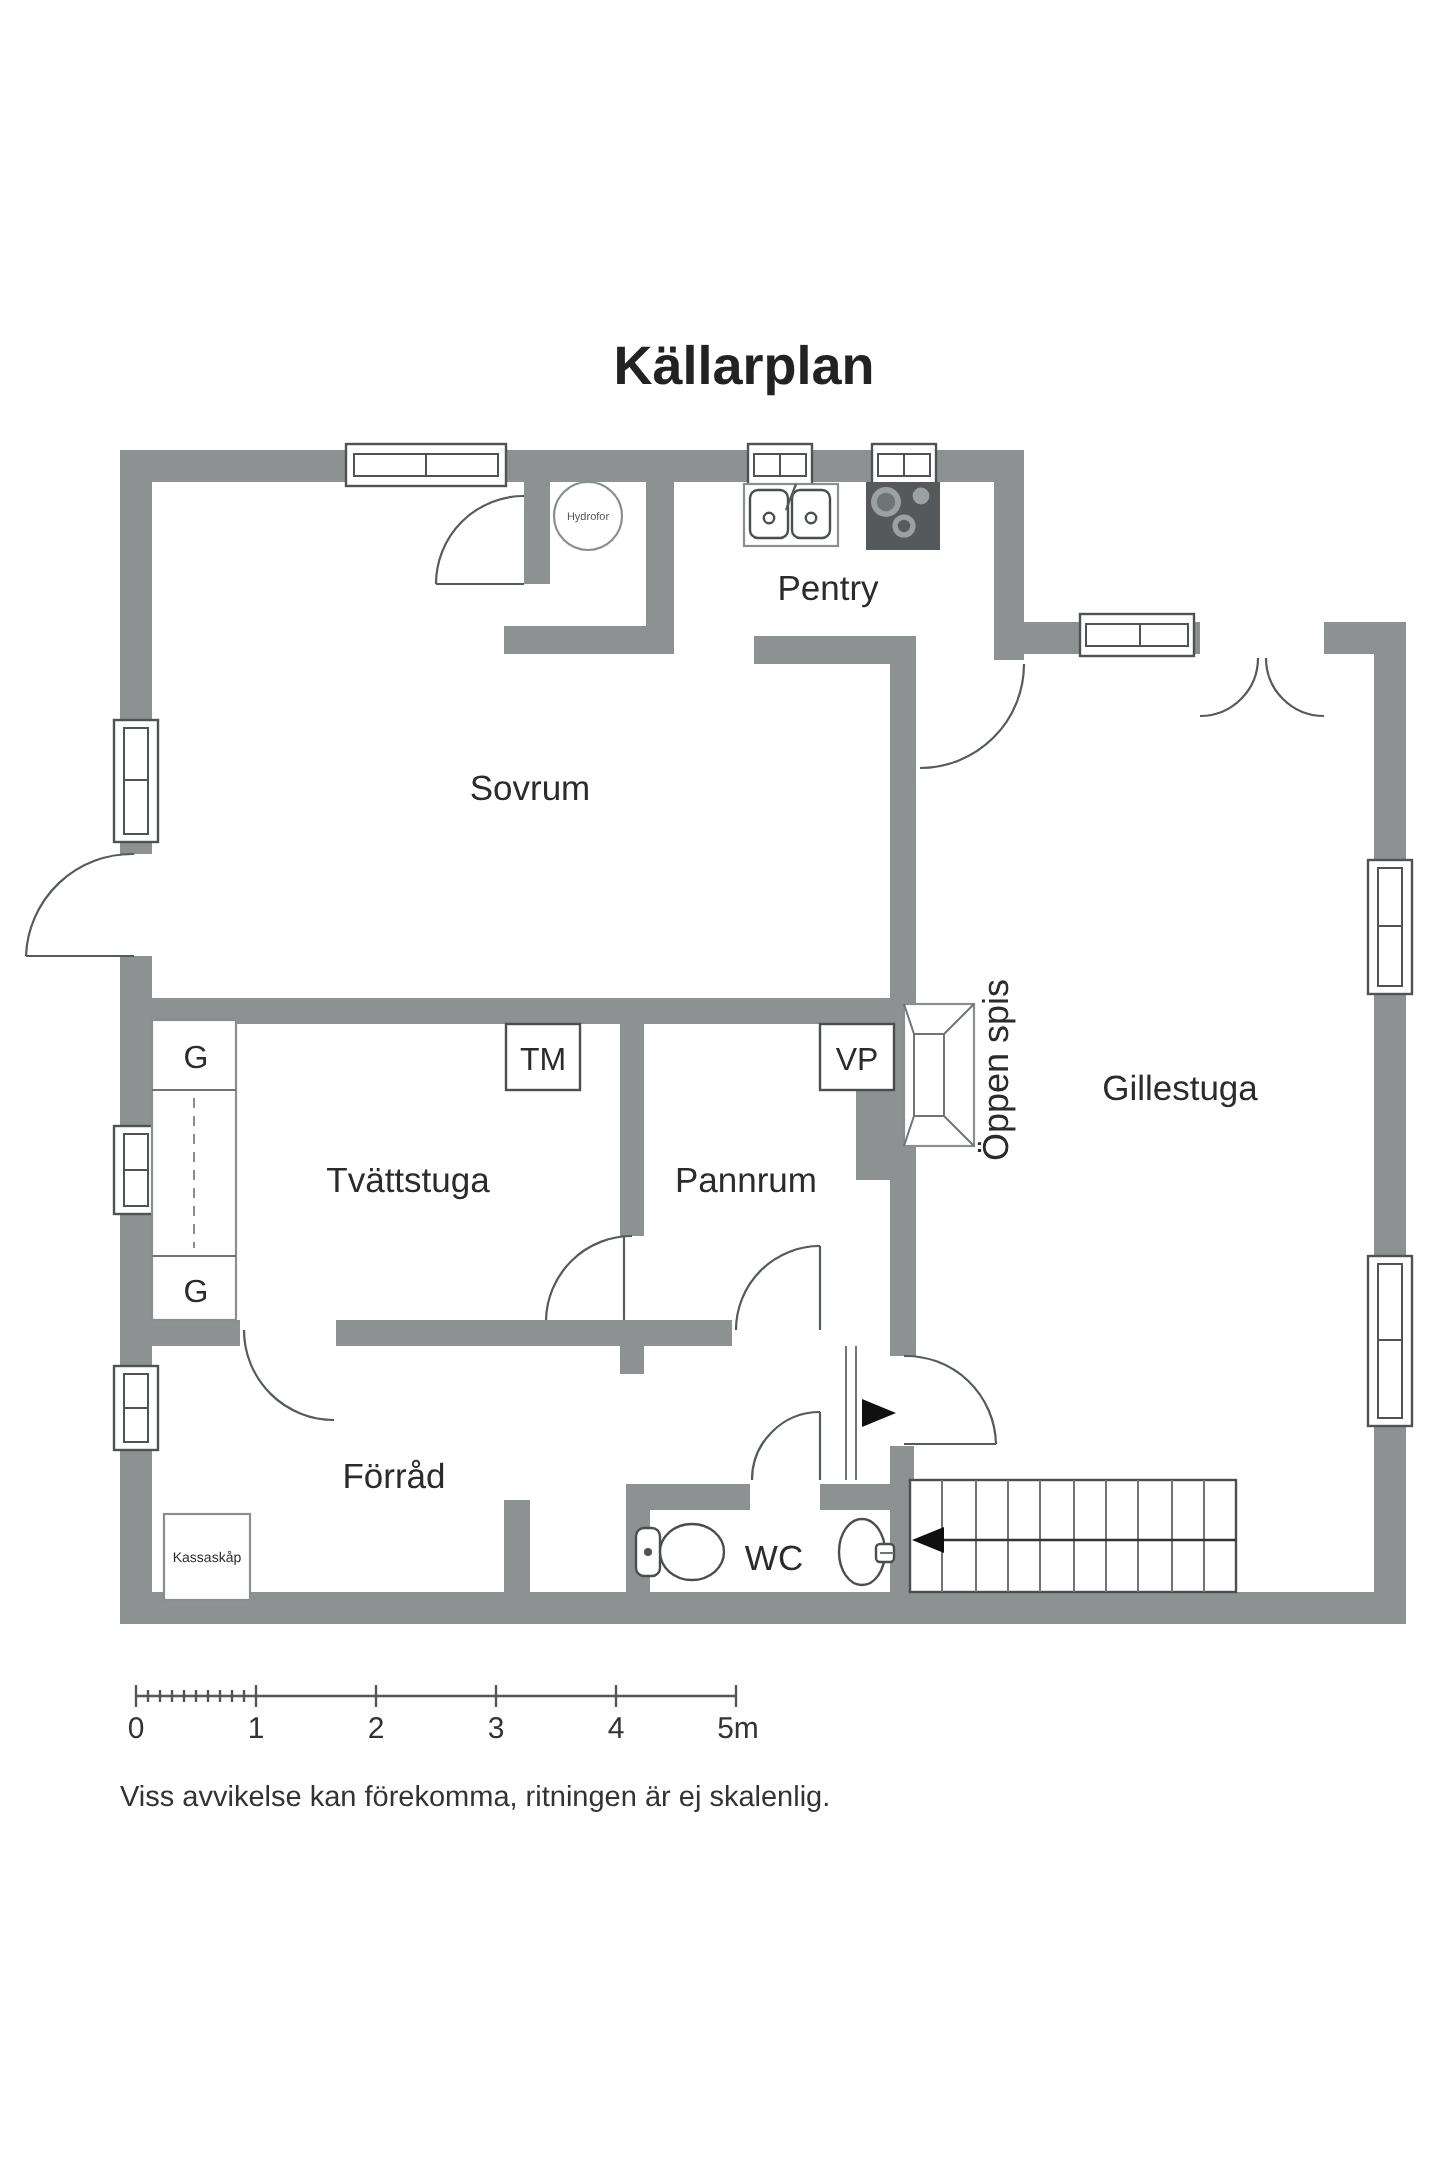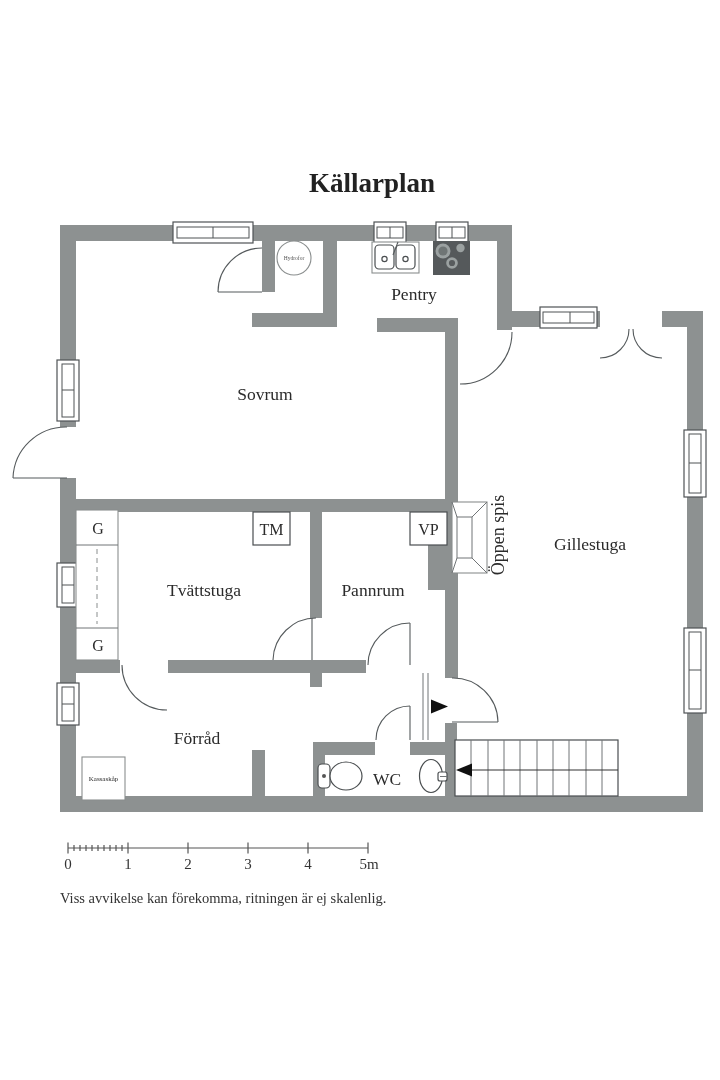--- a/index.html
+++ b/index.html
@@ -1,17 +1,17 @@
 <!DOCTYPE html>
 <html style="--wall: #8d9191; --stove: #55595b; --text: #2b2b2b;"><head>
 <meta charset="utf-8">
 <style>
   html,body{margin:0;padding:0;background:#fff;}
   .canvas{position:relative;width:720px;height:1080px;background:#fff;overflow:hidden;
-          font-family:Liberation Serif, serif;}
+          font-family:Liberation Sans, sans-serif;}
   svg{display:block}
   .wall{fill:var(--wall,#8d9191);}
   .opening{fill:#fff;}
   .win{fill:#fff;stroke:#4f5355;stroke-width:1.2;}
   .winline{fill:none;stroke:#4f5355;stroke-width:1;}
   .door{fill:none;stroke:#555a5c;stroke-width:1.1;}
   .fixture{fill:#fff;stroke:#4a4e50;stroke-width:1.2;}
   .fxlight{fill:#fff;stroke:#8a8e8e;stroke-width:1.1;}
   .thinline{fill:none;stroke:#707476;stroke-width:1;}
   .dashed{fill:none;stroke:#8a8e8e;stroke-width:1;stroke-dasharray:5 4;}

